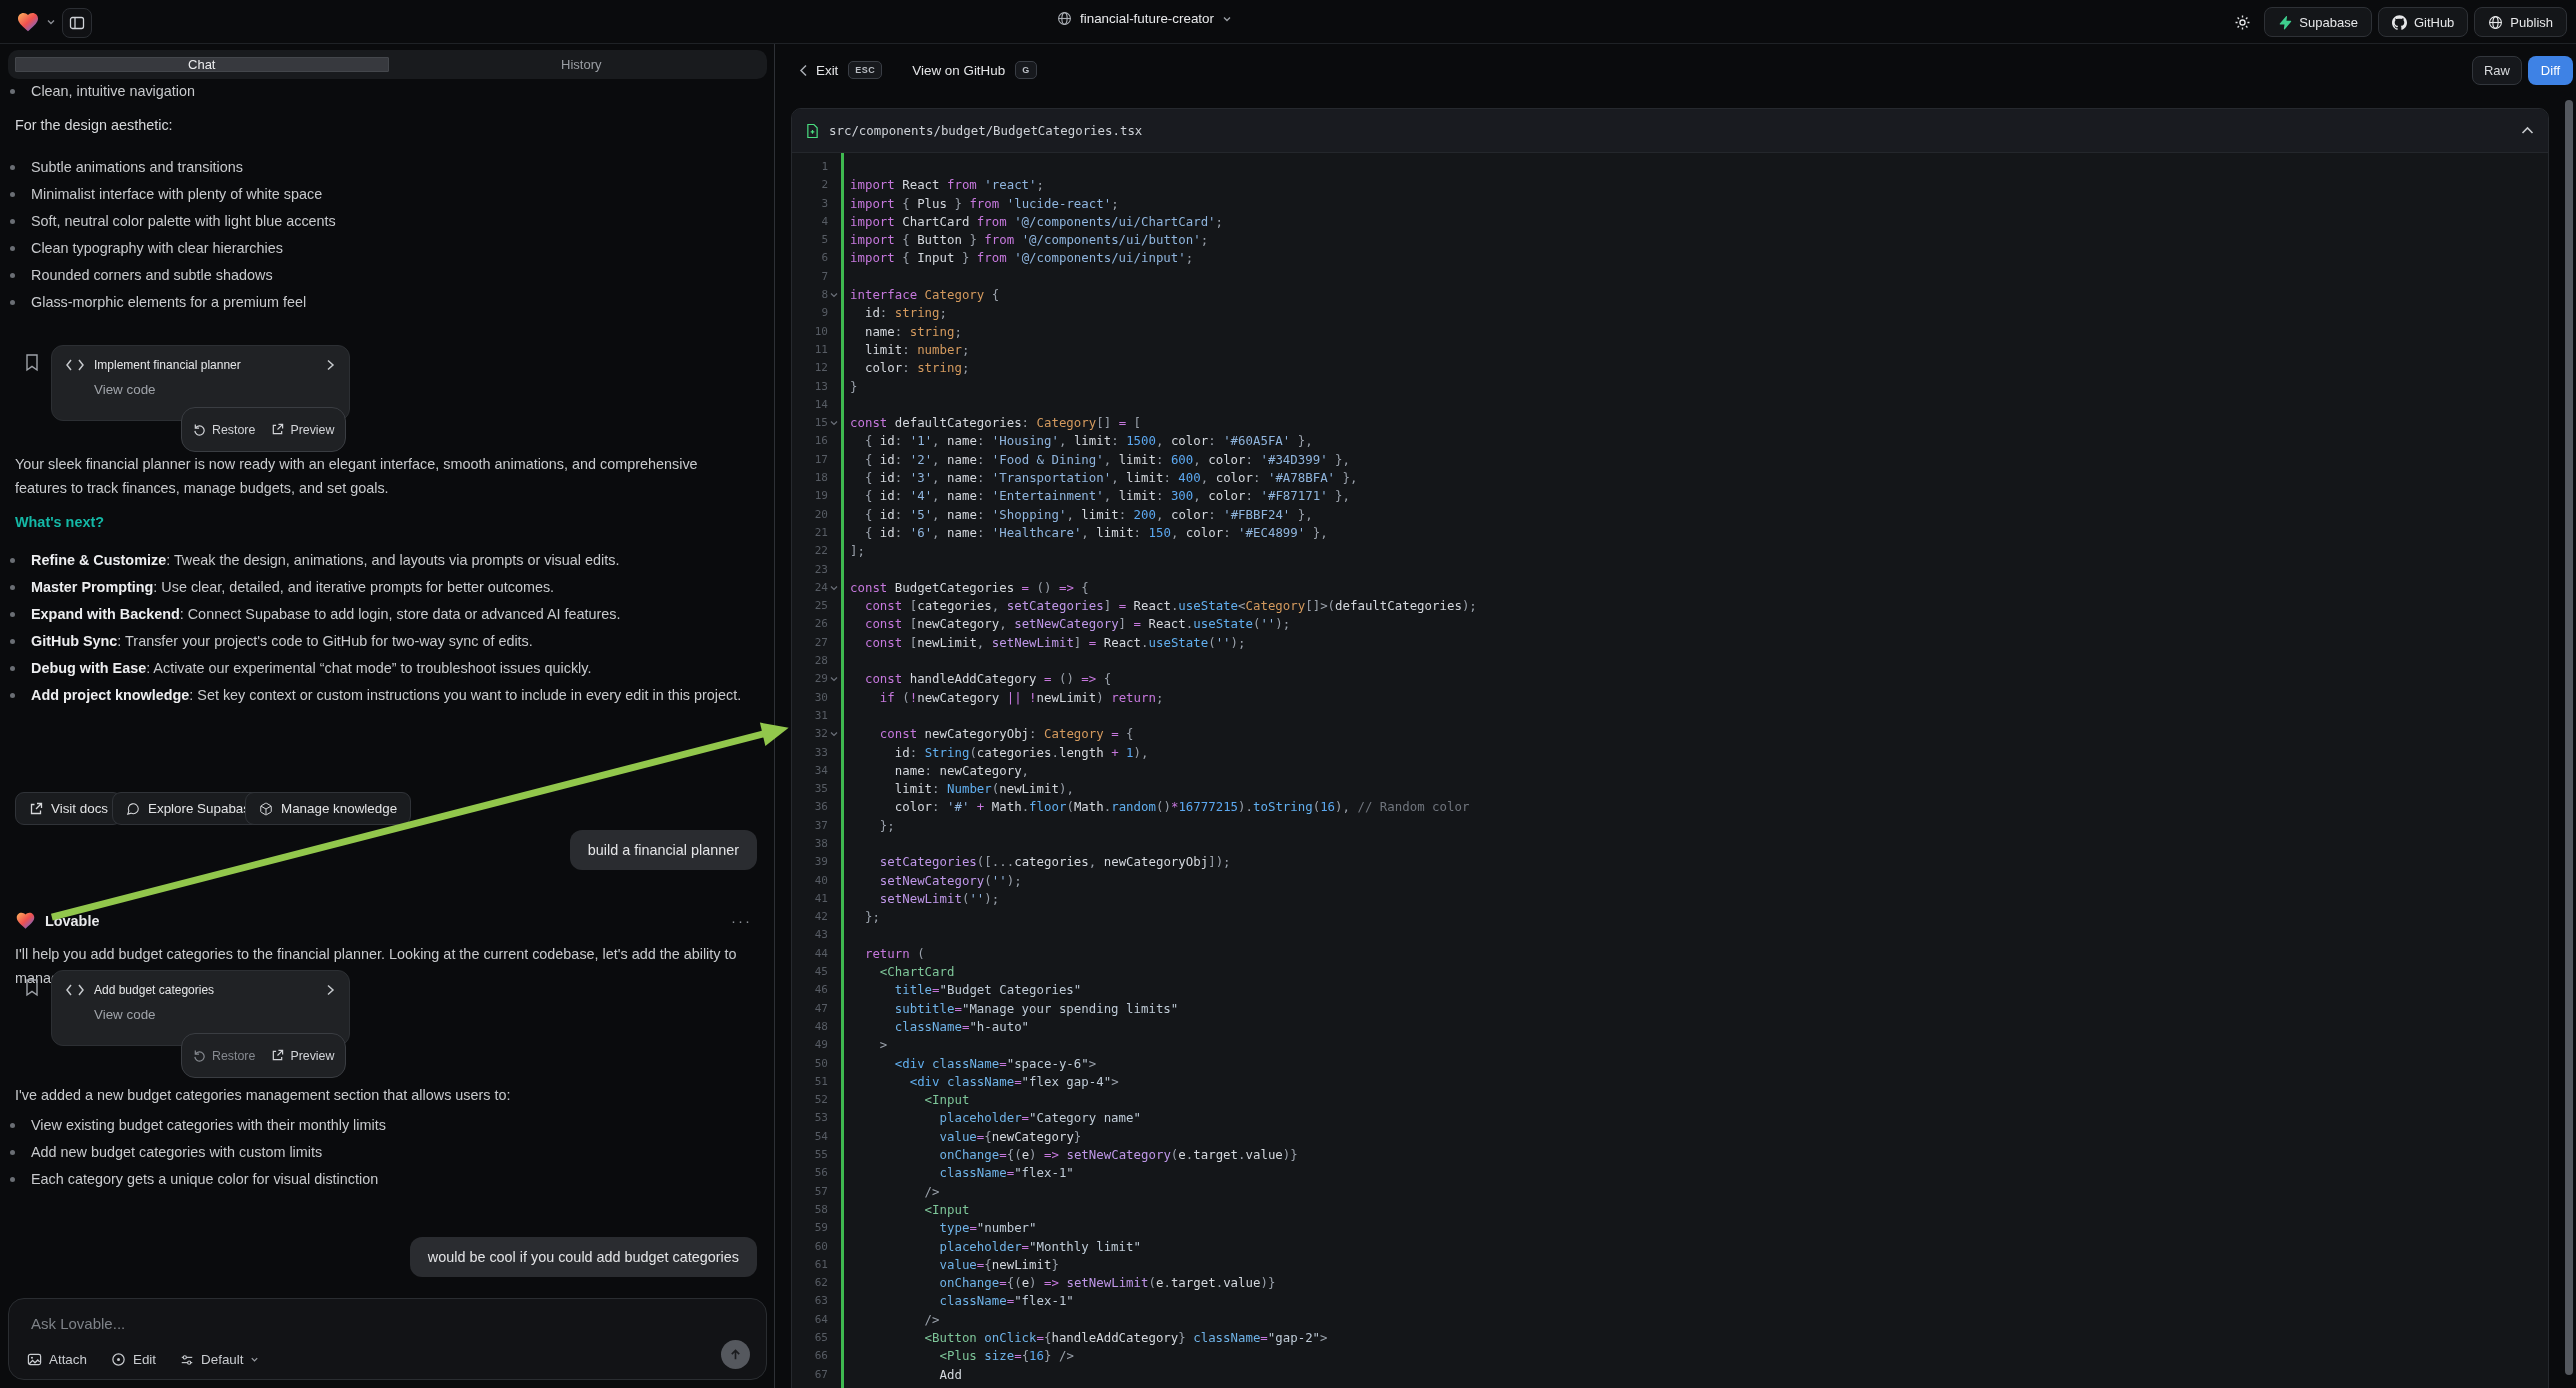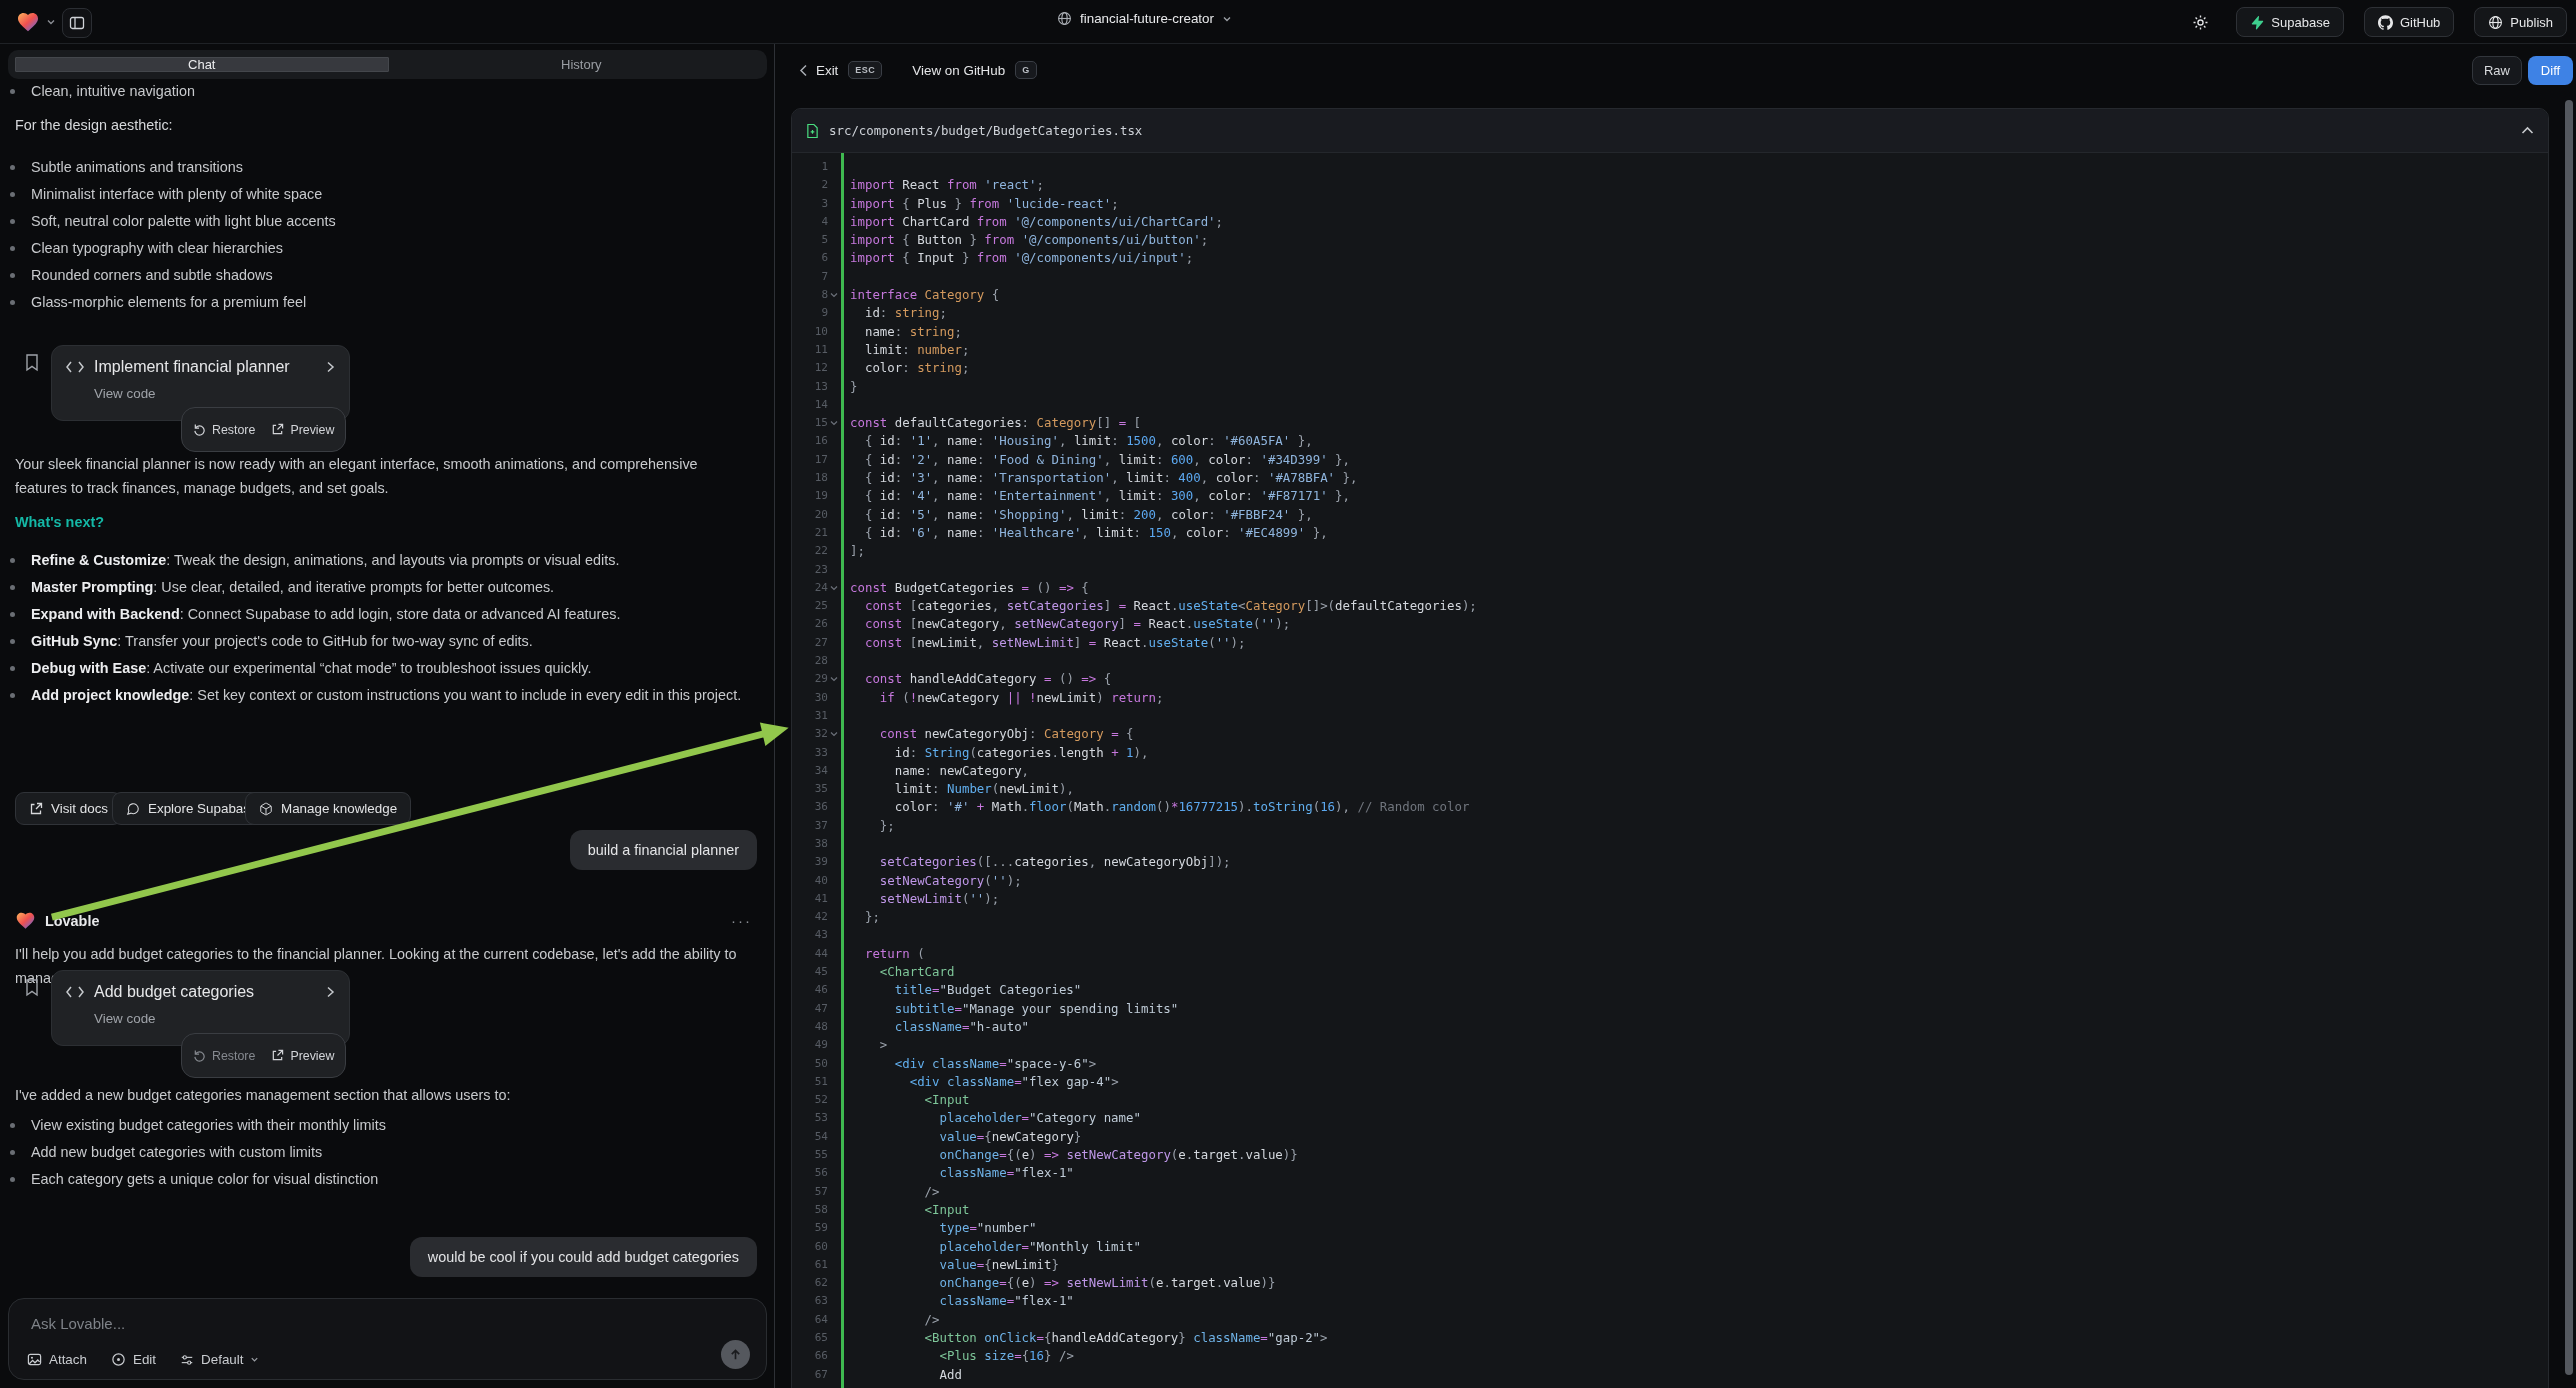--- a/index.html
+++ b/index.html
@@ -9,21 +9,21 @@
   svg { display:block; }
 
   
   #header { position:absolute; left:0; top:0; width:2576px; height:44px; background:#0A0B0D;
     border-bottom:1px solid #1F2226; z-index:20; }
   #logo-group { position:absolute; left:16px; top:10px; display:flex; align-items:center; gap:6px; }
   #panel-toggle { position:absolute; left:62px; top:8px; width:30px; height:30px; border:1px solid #2B2E33;
     border-radius:8px; display:flex; align-items:center; justify-content:center; background:#101114; }
   #project-group { position:absolute; left:1057px; top:11px; display:flex; align-items:center; gap:8px;
     color:#E8E9EB; font-size:13.4px; }
-  #header-actions { position:absolute; right:9px; top:7px; display:flex; align-items:center; gap:20px; }
+  #header-actions { position:absolute; right:9px; top:7px; display:flex; align-items:center; gap:6px; }
   .hbtn { height:30px; display:flex; align-items:center; gap:7px; padding:0 13px; border:1px solid #2E3136;
     border-radius:8px; background:#141619; color:#E6E7E9; font-size:13px; }
   .icon-btn { width:32px; height:30px; display:flex; align-items:center; justify-content:center; border:none;
     background:transparent; }
 
   
   #chat { position:absolute; left:0; top:44px; width:774px; height:1344px; background:#0A0B0D; overflow:hidden; }
   #tabs { position:absolute; left:8px; top:6px; width:759px; height:29px; background:#191B1E; border-radius:10px;
     display:flex; }
   .tab { flex:1; display:flex; align-items:center; justify-content:center; font-size:13px; color:#9A9EA4; }
@@ -33,21 +33,21 @@
   .bullet-list li::before { content:''; position:absolute; left:10px; top:11px; width:5px; height:5px;
     border-radius:50%; background:#6A6E74; }
   .para { font-size:14.4px; line-height:24px; color:#C8CACD; }
   .chat-h { font-size:14.4px; color:#D6D8DB; }
   .chat-h.bold { font-weight:bold; color:#14b8a6; }
   .bullet-list b { color:#ECEDEF; font-weight:bold; }
 
   .vcard { position:absolute; left:51px; width:299px; height:76px; background:#202225; border:1px solid #2C2F33;
     border-radius:12px; padding:12px 14px; }
   .vcard-row { display:flex; align-items:center; gap:10px; }
-  .vcard-title { font-size:16px; color:#E6E7E9; flex:1; }
+  .vcard-title { font-size:12px; color:#E6E7E9; flex:1; }
   .vcard-view { margin:10px 0 0 28px; font-size:13.4px; color:#9FA3A9; }
   .bookmark { position:absolute; left:24px; }
   .pill { position:absolute; height:45px; background:#1F2124; border:1px solid #3A3D42; border-radius:14px;
     display:flex; align-items:center; padding:0 11px; gap:16px; z-index:5; }
   .pill .pbtn { display:flex; align-items:center; gap:6px; font-size:12.4px; color:#D2D4D8; }
   .pill .pbtn.dim { color:#85898F; }
 
   .user-bubble { position:absolute; background:#2A2C30; border-radius:12px; padding:12px 18px;
     font-size:14.4px; color:#E3E4E6; }
 

